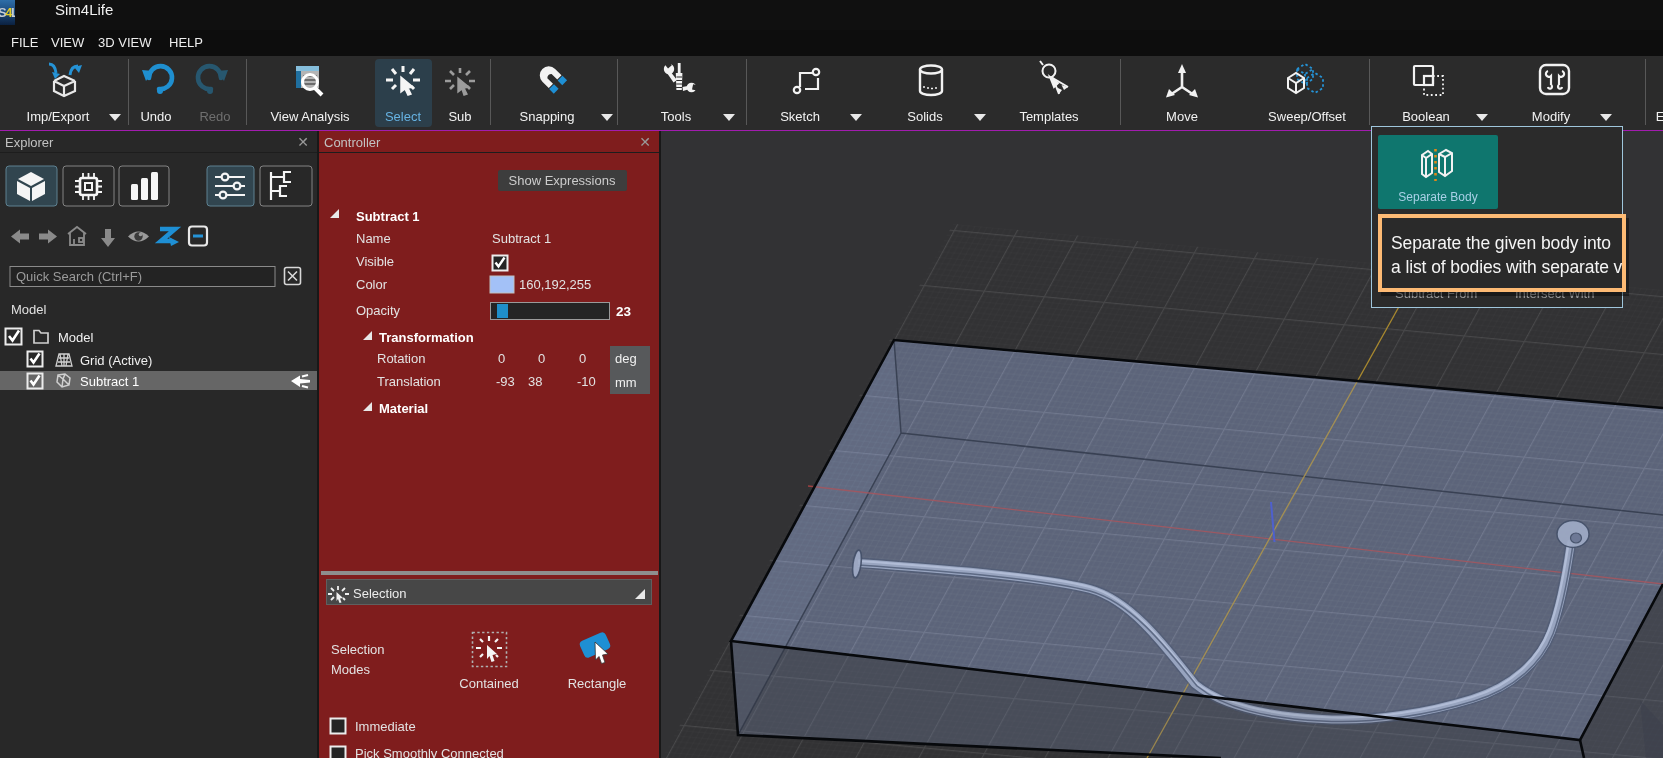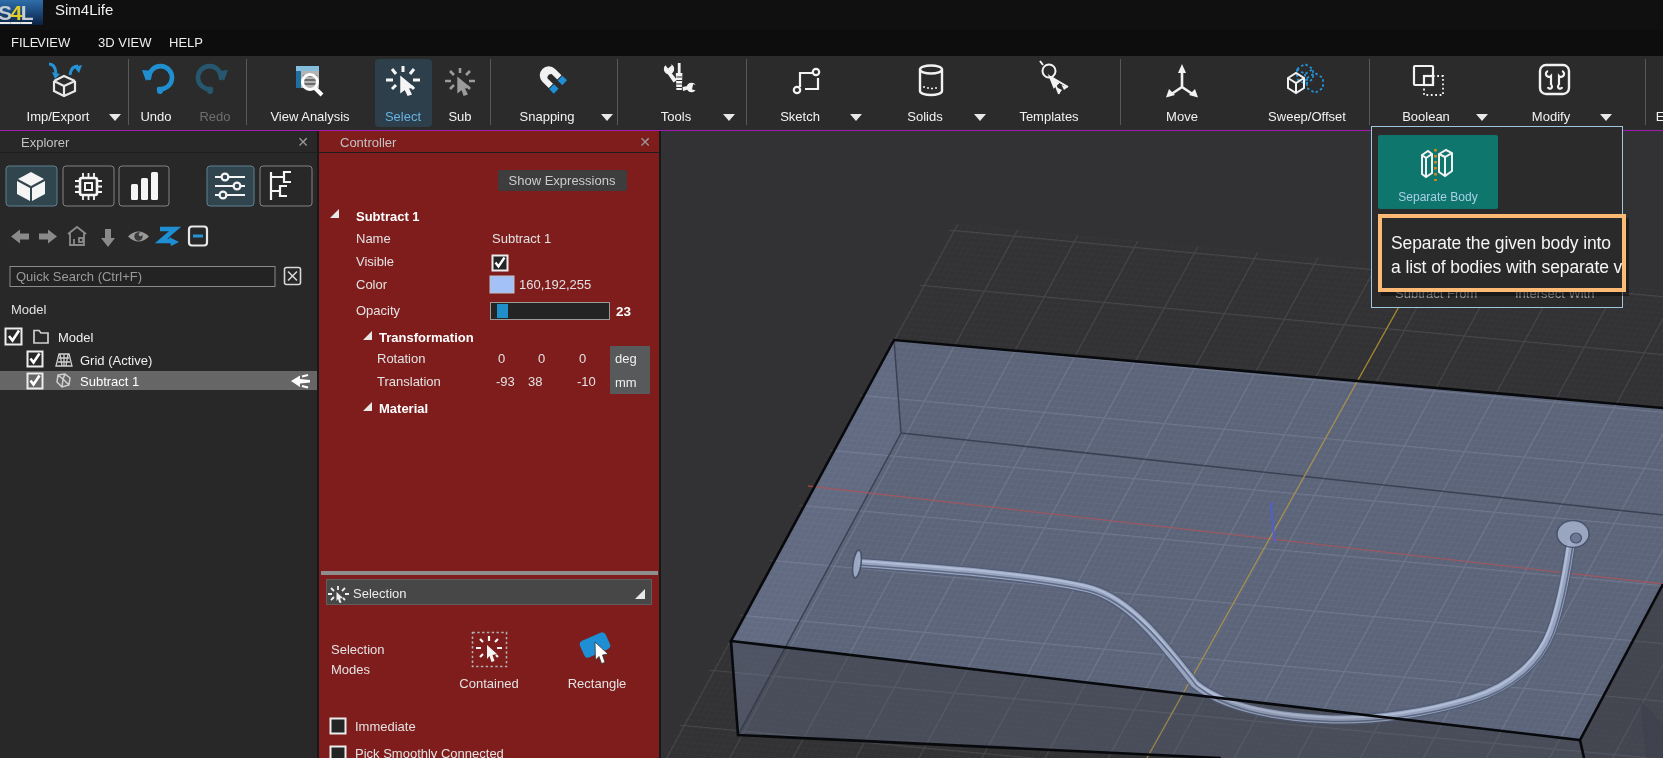--- a/index.html
+++ b/index.html
@@ -1,54 +1,54 @@
 <!DOCTYPE html>
 <html><head><meta charset="utf-8">
 <style>
   * { margin:0; padding:0; box-sizing:border-box; }
   html,body { width:1663px; height:758px; overflow:hidden; background:#000; }
   body { font-family:"Liberation Sans", sans-serif; color:#e8e8e8; position:relative; }
   .abs { position:absolute; }
   
   #titlebar { left:0; top:0; width:1663px; height:30px; background:#101010; }
-  #logo { left:0; top:0; width:43px; height:25px; background:linear-gradient(180deg,#2e6ea8 0%,#1d4c80 45%,#0b2140 100%); font-weight:bold; font-size:21px; line-height:25px; letter-spacing:-1.5px; overflow:hidden; white-space:nowrap;text-decoration:underline; }
+  #logo { left:0; top:0; width:15px; height:25px; background:linear-gradient(180deg,#2e6ea8 0%,#1d4c80 45%,#0b2140 100%); font-weight:bold; font-size:13px; line-height:25px; letter-spacing:-1.5px; overflow:hidden; white-space:nowrap; }
   #apptitle { left:55px; top:1px; font-size:15px; color:#f0f0f0; }
   #menubar { left:0; top:30px; width:1663px; height:26px; background:#0d0d0d; font-size:13px; color:#ededed; }
   #menubar span { position:absolute; top:5px; }
   
   #toolbar { left:0; top:56px; width:1663px; height:75px; background:#2b2b2b; border-bottom:1px solid #a21caf; }
   .tbsep { position:absolute; top:3px; width:1px; height:66px; background:#585858; }
   .tblab { position:absolute; top:53px; font-size:13px; color:#f2f2f2; white-space:nowrap; transform:translateX(-50%); }
   .tbarrow { position:absolute; width:0; height:0; border-left:6px solid transparent; border-right:6px solid transparent; border-top:7px solid #e8e8e8; top:58px; }
   #selbtn { position:absolute; left:375px; top:3px; width:57px; height:68px; background:#2c3f4b; border-radius:4px; }
   
   #explorer { left:0; top:131px; width:317px; height:627px; background:#282828; }
   #ctrl { left:319px; top:131px; width:340px; height:627px; background:#7f1d1d; }
   #vsep1 { left:317px; top:131px; width:2px; height:627px; background:#181818; }
   #vsep2 { left:659px; top:131px; width:2px; height:627px; background:#181818; }
   .phead { position:absolute; left:0; top:0; width:100%; height:22px; border-bottom:1px solid #1d1d1d; }
-  .phead .t { position:absolute; left:5px; top:4px; font-size:13px; color:#c2c2c2;margin-left:16px; }
+  .phead .t { position:absolute; left:5px; top:4px; font-size:13px; color:#c2c2c2; }
   .phead .x { position:absolute; right:8px; top:3px; font-size:14px; color:#9a9a9a; }
   
   #viewport { left:661px; top:131px; width:1002px; height:627px; background:#323234; }
   
   #dropdown { left:1371px; top:126px; width:252px; height:182px; background:#2b2b2b; border:1px solid #9fc6dc; z-index:40; }
   #sepbody { position:absolute; left:6px; top:8px; width:120px; height:74px; background:#0f766e; border-radius:2px; }
   #sepbody .lab { position:absolute; width:100%; text-align:center; bottom:5px; font-size:12px; color:#a9d0e6; }
   .ghostlab { position:absolute; font-size:13px; color:#9a9a9a; z-index:41; }
   #tooltip { left:1378px; top:214px; width:248px; height:78px; background:#2a2a2a; border:4px solid #fdba74; box-shadow:3px 4px 0 rgba(0,0,0,0.4); z-index:50; font-size:17.5px; color:#f5f5f5; padding:13px 0 0 9px; line-height:24px; letter-spacing:-0.1px; white-space:nowrap; }
 </style></head>
 <body>
 
 <div id="titlebar" class="abs"></div>
 <div id="logo" class="abs"><span style="color:#c4ccd4;margin-left:-2px">S</span><span style="color:#e2cc25">4</span><span style="color:#c4ccd4">L</span></div>
 <div id="apptitle" class="abs">Sim4Life</div>
 <div id="menubar" class="abs">
   <span style="left:11px">FILE</span>
-  <span style="left:37px">VIEW</span>
+  <span style="left:51px">VIEW</span>
   <span style="left:98px">3D VIEW</span>
   <span style="left:169px">HELP</span>
 </div>
 
 <div id="toolbar" class="abs">
   <div id="selbtn"></div>
 
   <div class="tbsep" style="left:128px"></div>
   <div class="tbsep" style="left:246px"></div>
   <div class="tbsep" style="left:490px"></div>

